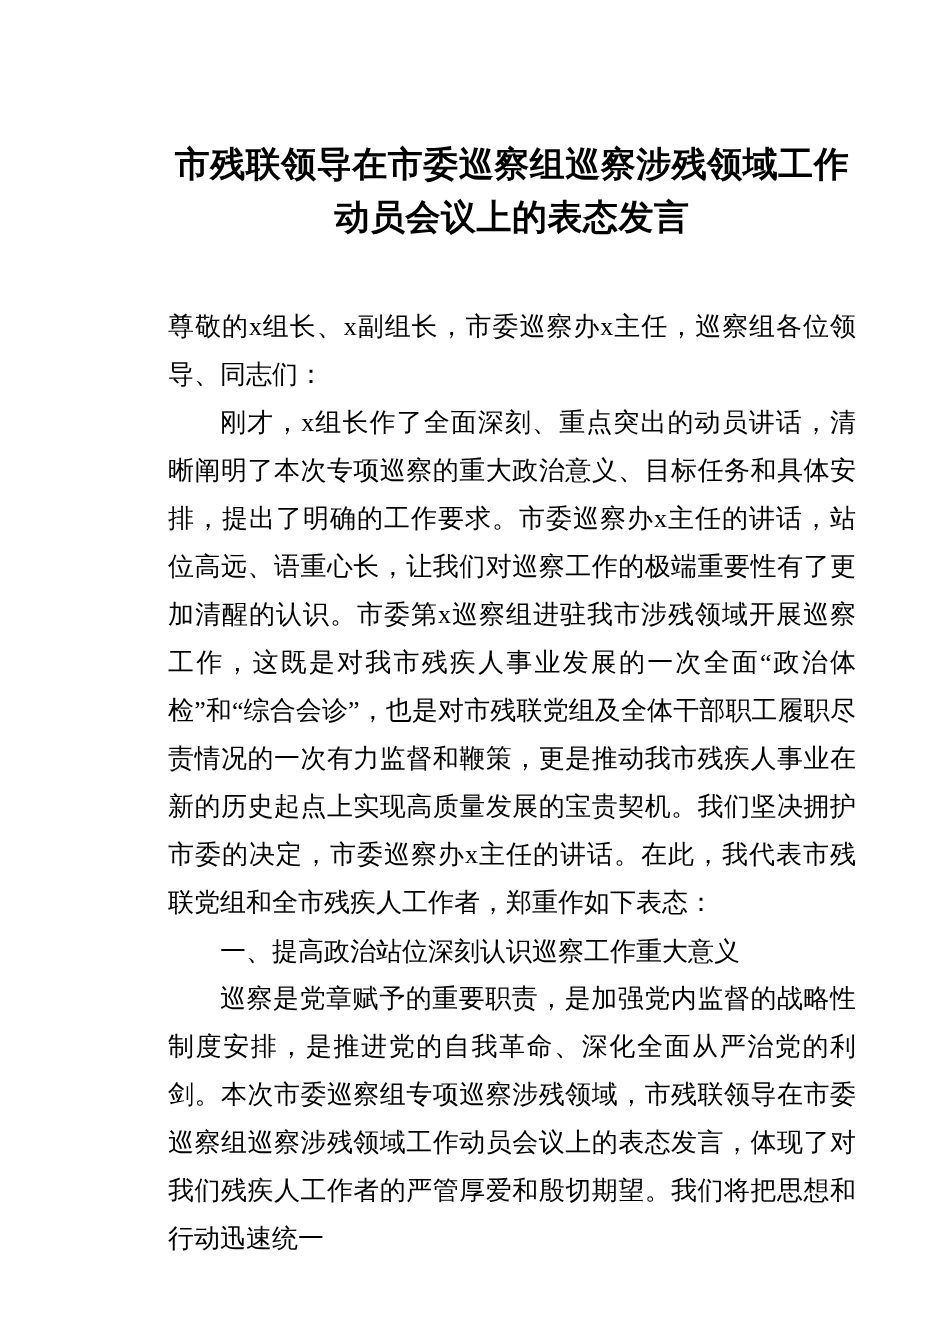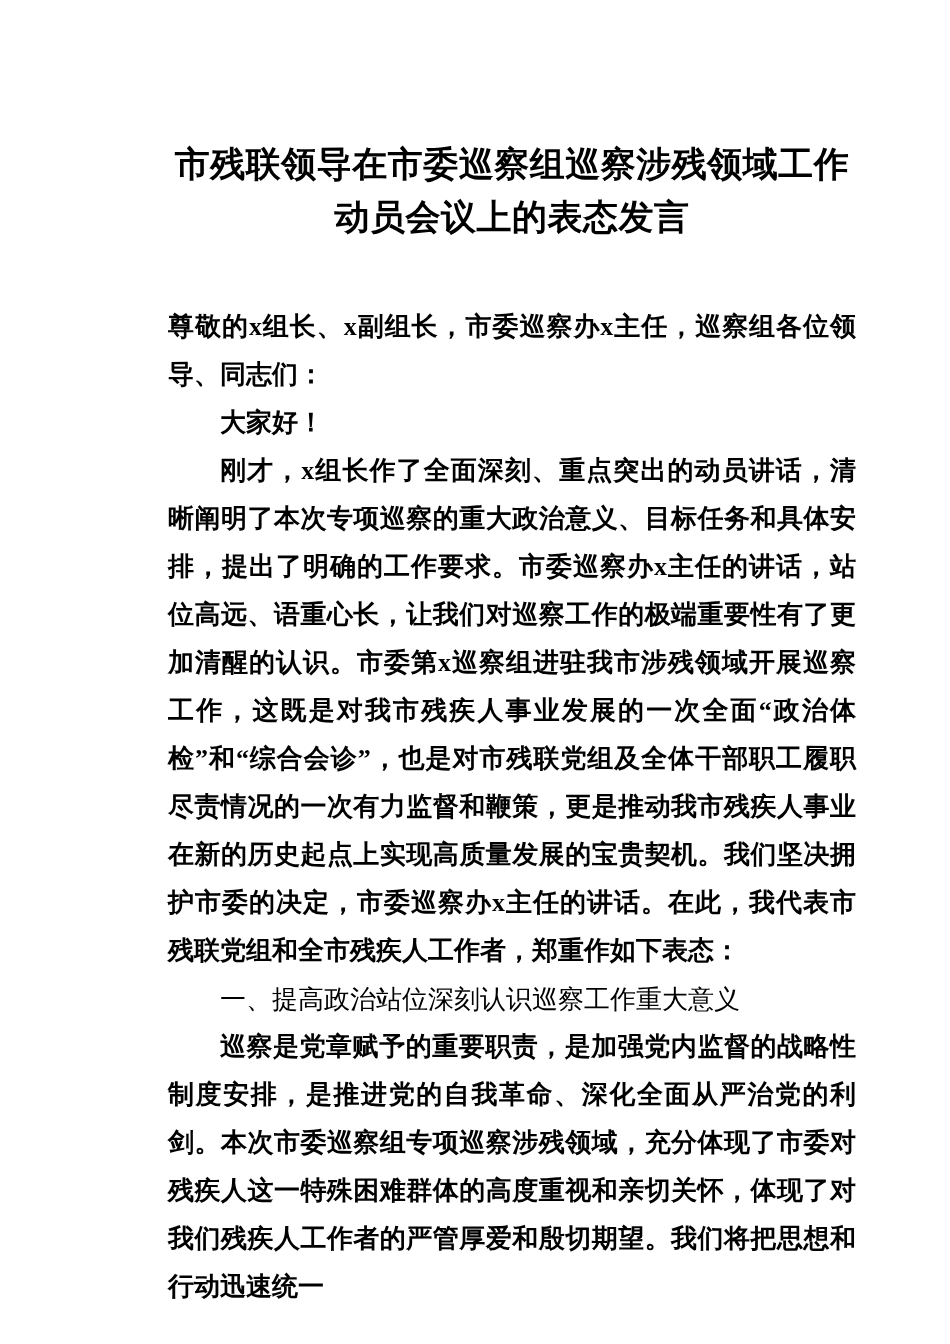--- a/index.html
+++ b/index.html
@@ -31,40 +31,38 @@
     letter-spacing: 0.5px;
   }
   .para {
     font-size: 26px;
     line-height: 48px;
     text-align: justify;
     text-justify: inter-ideograph;
     color: #000000;
     margin: 0;
     word-break: break-all;
-    font-weight: bold;
   }
   .para.indent {
     text-indent: 2em;
   }
   .para.heading {
     font-family: "Liberation Sans", "DejaVu Sans", sans-serif;
     font-weight: 400;
   }
 </style>
 </head>
 <body>
 
 <div class="page">
 
   <h1 class="doc-title">市残联领导在市委巡察组巡察涉残领域工作动员会议上的表态发言</h1>
 
   <p class="para">尊敬的x组长、x副组长，市委巡察办x主任，巡察组各位领导、同志们：</p>
 
-  <p class="para indent">大家好！</p>
 
   <p class="para indent">刚才，x组长作了全面深刻、重点突出的动员讲话，清晰阐明了本次专项巡察的重大政治意义、目标任务和具体安排，提出了明确的工作要求。市委巡察办x主任的讲话，站位高远、语重心长，让我们对巡察工作的极端重要性有了更加清醒的认识。市委第x巡察组进驻我市涉残领域开展巡察工作，这既是对我市残疾人事业发展的一次全面“政治体检”和“综合会诊”，也是对市残联党组及全体干部职工履职尽责情况的一次有力监督和鞭策，更是推动我市残疾人事业在新的历史起点上实现高质量发展的宝贵契机。我们坚决拥护市委的决定，市委巡察办x主任的讲话。在此，我代表市残联党组和全市残疾人工作者，郑重作如下表态：</p>
 
   <p class="para indent heading">一、提高政治站位深刻认识巡察工作重大意义</p>
 
-  <p class="para indent">巡察是党章赋予的重要职责，是加强党内监督的战略性制度安排，是推进党的自我革命、深化全面从严治党的利剑。本次市委巡察组专项巡察涉残领域，充分体现了市委对残疾人这一特殊困难群体的高度重视和亲切关怀，体现了对我们残疾人工作者的严管厚爱和殷切期望。我们将把思想和行动迅速统一</p>
+  <p class="para indent">巡察是党章赋予的重要职责，是加强党内监督的战略性制度安排，是推进党的自我革命、深化全面从严治党的利剑。本次市委巡察组专项巡察涉残领域，市残联领导在市委巡察组巡察涉残领域工作动员会议上的表态发言，体现了对我们残疾人工作者的严管厚爱和殷切期望。我们将把思想和行动迅速统一</p>
 
 </div>
 
 </body></html>

